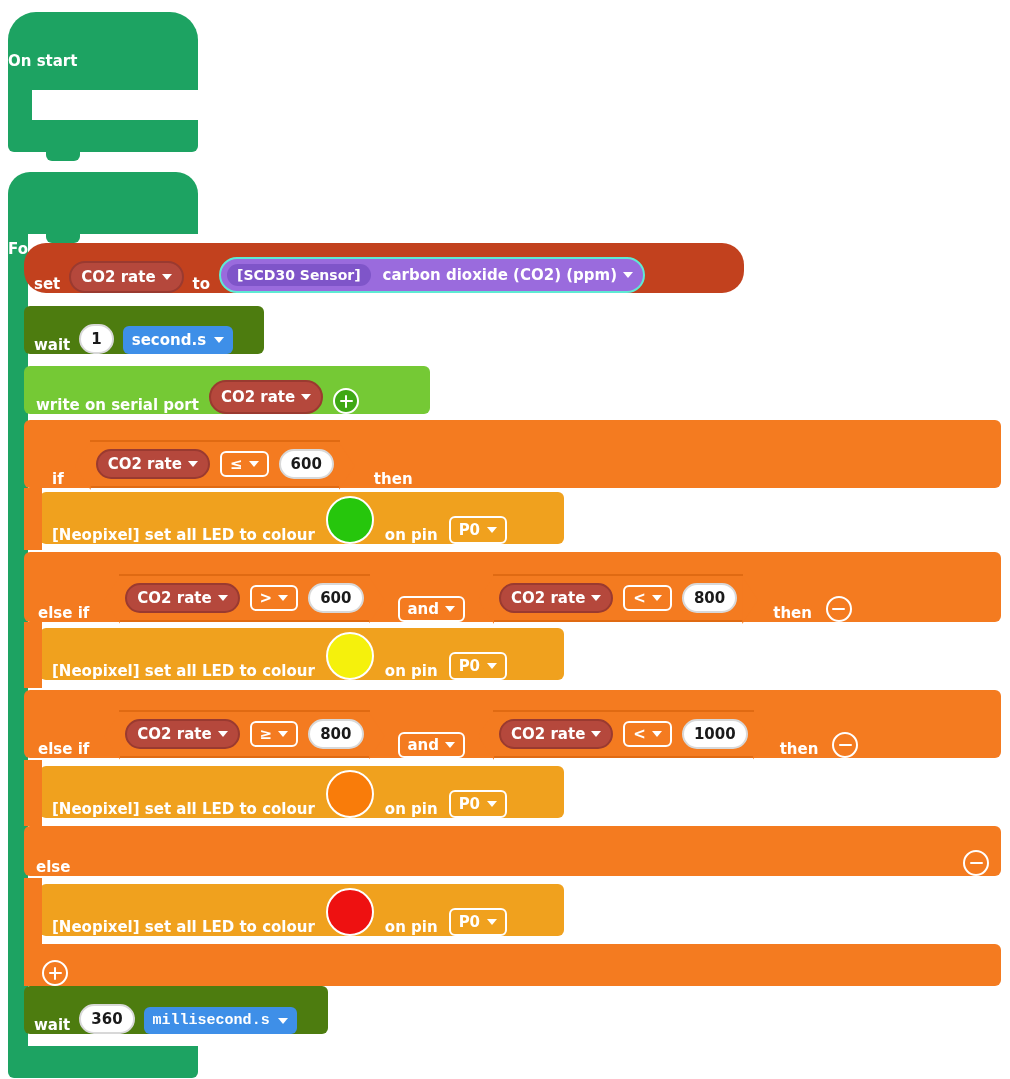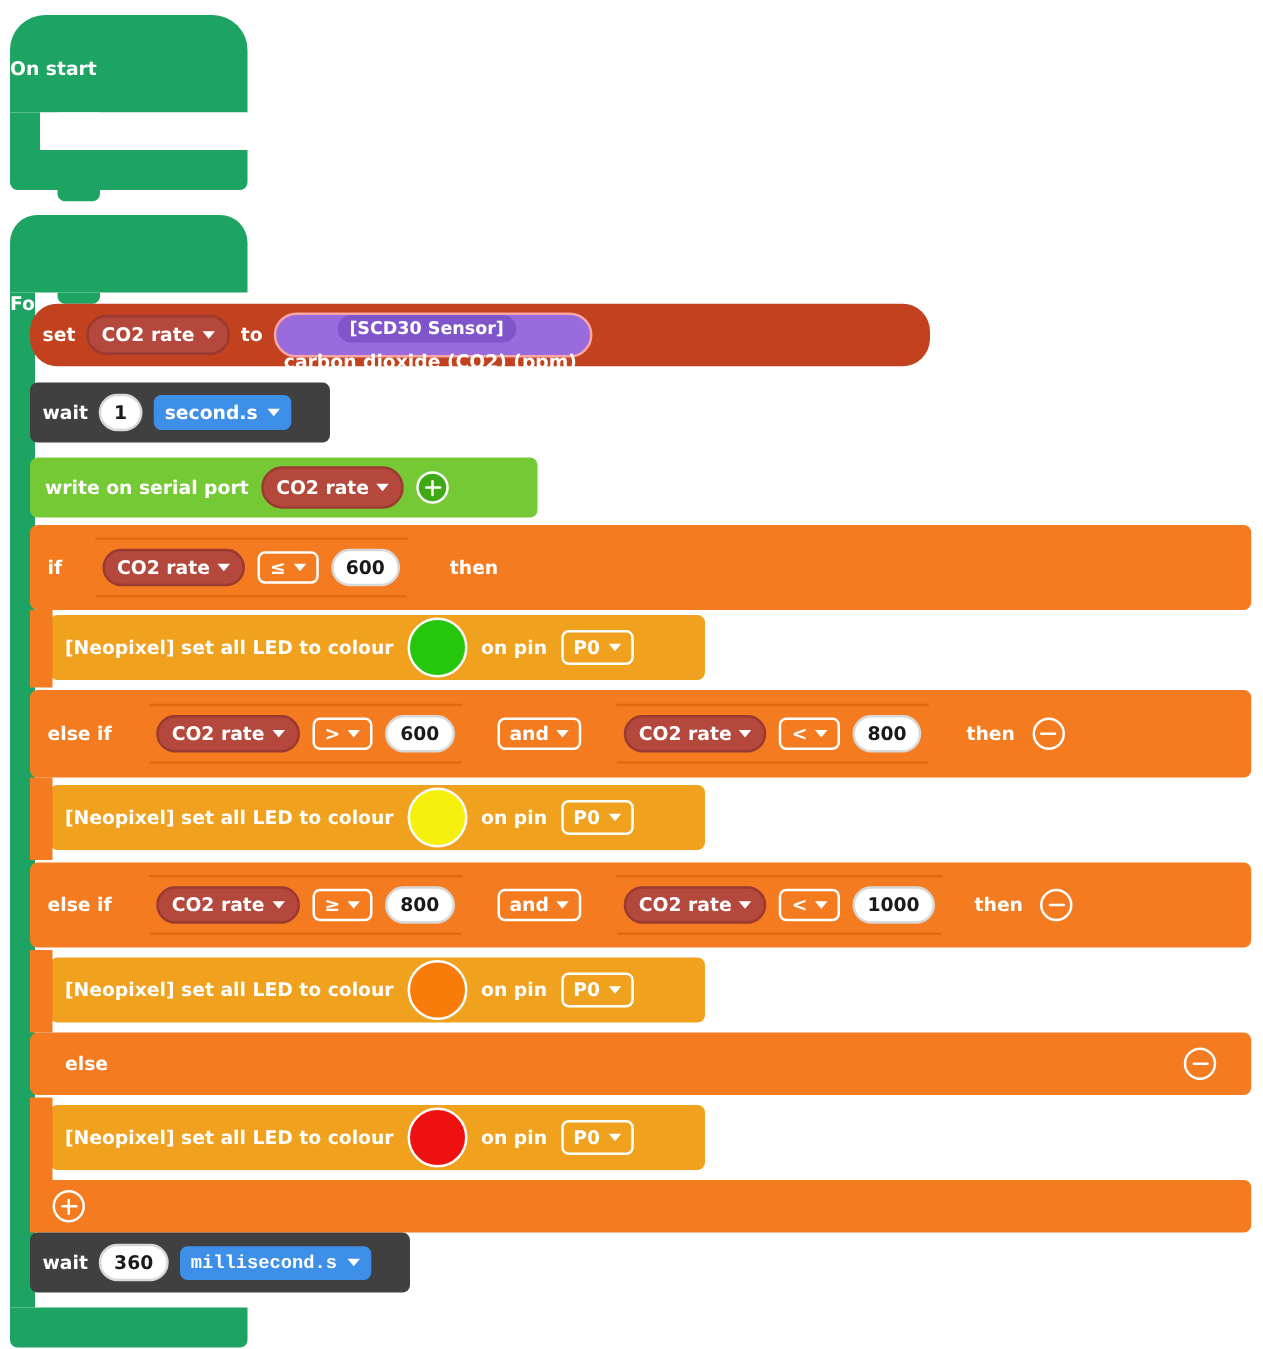--- a/index.html
+++ b/index.html
@@ -19,21 +19,21 @@
     left: 0; top: 0;
     width: 1010px;
     height: 1079px;
   }
 
   
   .blk {
     position: absolute;
     box-sizing: border-box;
     display: flex;
-    align-items: center;
+    align-items: flex-end;
     color: #ffffff;
     font-weight: bold;
     font-size: 15px;
     white-space: nowrap;
   }
 
   
   .cwrap {
     position: absolute;
     background: #1DA362;
@@ -54,39 +54,39 @@
     border-radius: 0 0 6px 6px;
   }
 
   
   .stmt {
     border-radius: 6px;
     padding: 0 12px;
     height: 44px;
   }
   .set-blk   { background: #C2411E; border-radius: 22px; }
-  .wait-blk  { background: #404040; }
+  .wait-blk  { background: #4d7c0f; }
   .serial-blk{ background: #75C935; }
   .if-blk    { background: #F47B20; }
   .neo-blk   { background: #F0A11E; }
 
   
   .rep {
     display: inline-flex;
     align-items: center;
     border-radius: 18px;
     height: 30px;
     padding: 0 10px;
     font-size: 15px;
     font-weight: bold;
     color: #fff;
     box-sizing: border-box;
   }
   .rep-var   { background: #B5483C; border: 2px solid #9A3A30; }
-  .rep-sensor{ background: #9A6BDD; border: 2px solid #fca5a5; flex-direction: column; }
+  .rep-sensor{ background: #9A6BDD; border: 2px solid #5eead4; }
   .rep-num   {
     background: #ffffff;
     color: #1a1a1a;
     border: 2px solid #d8d8d8;
     border-radius: 16px;
     font-family: "DejaVu Sans", sans-serif;
     min-width: 46px;
     justify-content: center;
   }
   .rep-num.small { min-width: 34px; }
@@ -244,21 +244,21 @@
       <span class="caret"></span>
     </span>
     <span class="circ-wrap">
       <span class="circ" style="background:#3FA814;">
         <span class="circ-bar"></span>
           <span class="circ-plusv"></span>
       </span>
     </span>
   </div>
 
-  <div class="blk if-blk" style="left:24px; top:420px; width:977px; height:68px; border-radius:6px; padding:0 14px; gap:0;">
+  <div class="blk if-blk" style="left:24px; top:420px; width:977px; height:68px; border-radius:6px; padding:0 28px; gap:0;">
     <span class="lbl" style="margin-right:26px;">if</span>
     <span class="hex" style="border-top:2px solid #E06A12; border-bottom:2px solid #E06A12; height:44px;">
       <span class="rep rep-var dd">
         <span>CO2 rate</span>
         <span class="caret"></span>
       </span>
       <span class="op-dd">
         <span>≤</span>
         <span class="caret"></span>
       </span>
@@ -361,21 +361,21 @@
     <span class="lbl">[Neopixel] set all LED to colour</span>
     <span class="swatch" style="background:#F97C0A;"></span>
     <span class="lbl">on pin</span>
     <span class="field-box">
       <span>P0</span>
       <span class="caret"></span>
     </span>
   </div>
   <div style="position:absolute; left:24px; top:760px; width:18px; height:66px; background:#F47B20;"></div>
 
-  <div class="blk if-blk" style="left:24px; top:826px; width:977px; height:50px; border-radius:6px; padding:0 28px; justify-content:space-between;">
+  <div class="blk if-blk" style="left:24px; top:826px; width:977px; height:50px; border-radius:6px; padding:0 12px; justify-content:space-between;">
     <span class="lbl">else</span>
     <span class="circ">
       <span class="circ-bar"></span>
     </span>
   </div>
 
   <div class="blk stmt neo-blk" style="left:40px; top:884px; width:524px; height:52px; padding:0 12px; gap:11px;">
     <span class="lbl">[Neopixel] set all LED to colour</span>
     <span class="swatch" style="background:#EE1111;"></span>
     <span class="lbl">on pin</span>

